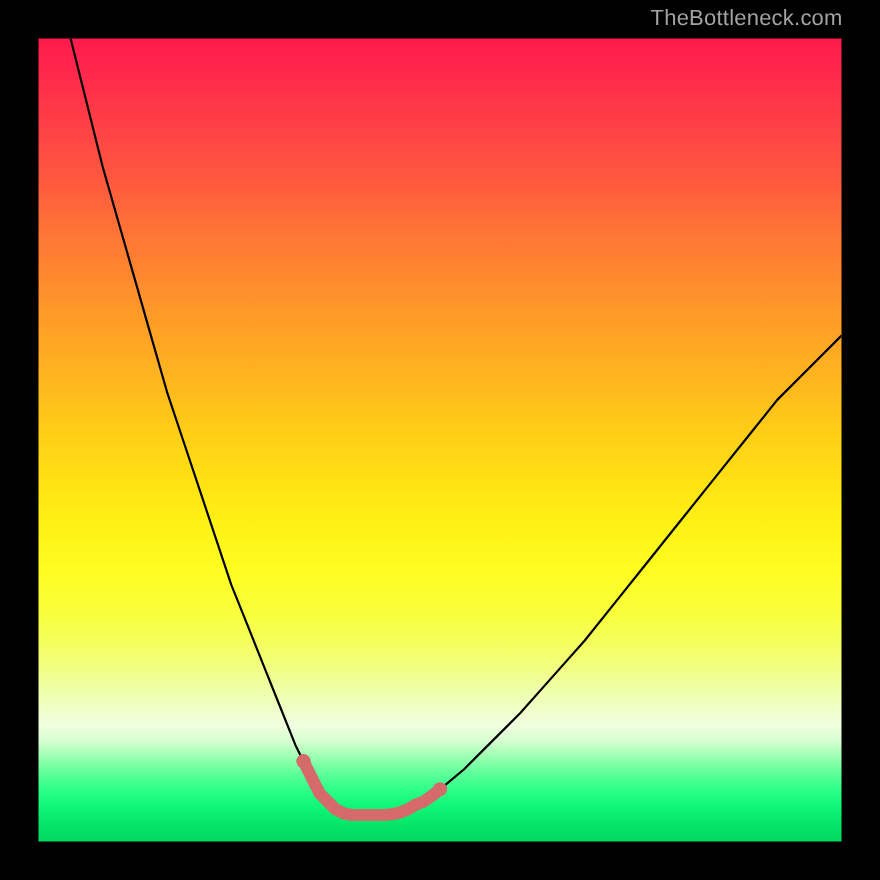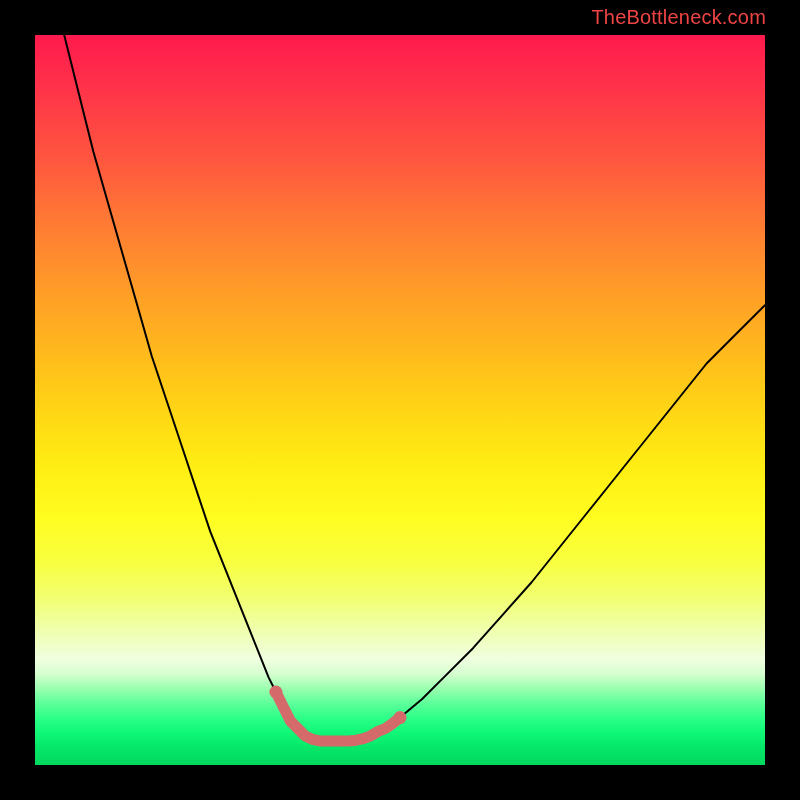--- a/index.html
+++ b/index.html
@@ -52,21 +52,21 @@
       #2eff88 93.5%,
       #10f878 95.5%,
       #06e86a 97.5%,
       #02d85e 100%
     );
   }
   .watermark {
     position: absolute;
     top: 6px;
     right: 34px;
-    color: #ef4444;
+    color: #a3a3a3;
     font-size: 20px;
     font-weight: 500;
     letter-spacing: 0.2px;
     user-select: none;
   }
   svg.curves {
     position: absolute;
     inset: 0;
     width: 730px;
     height: 730px;

